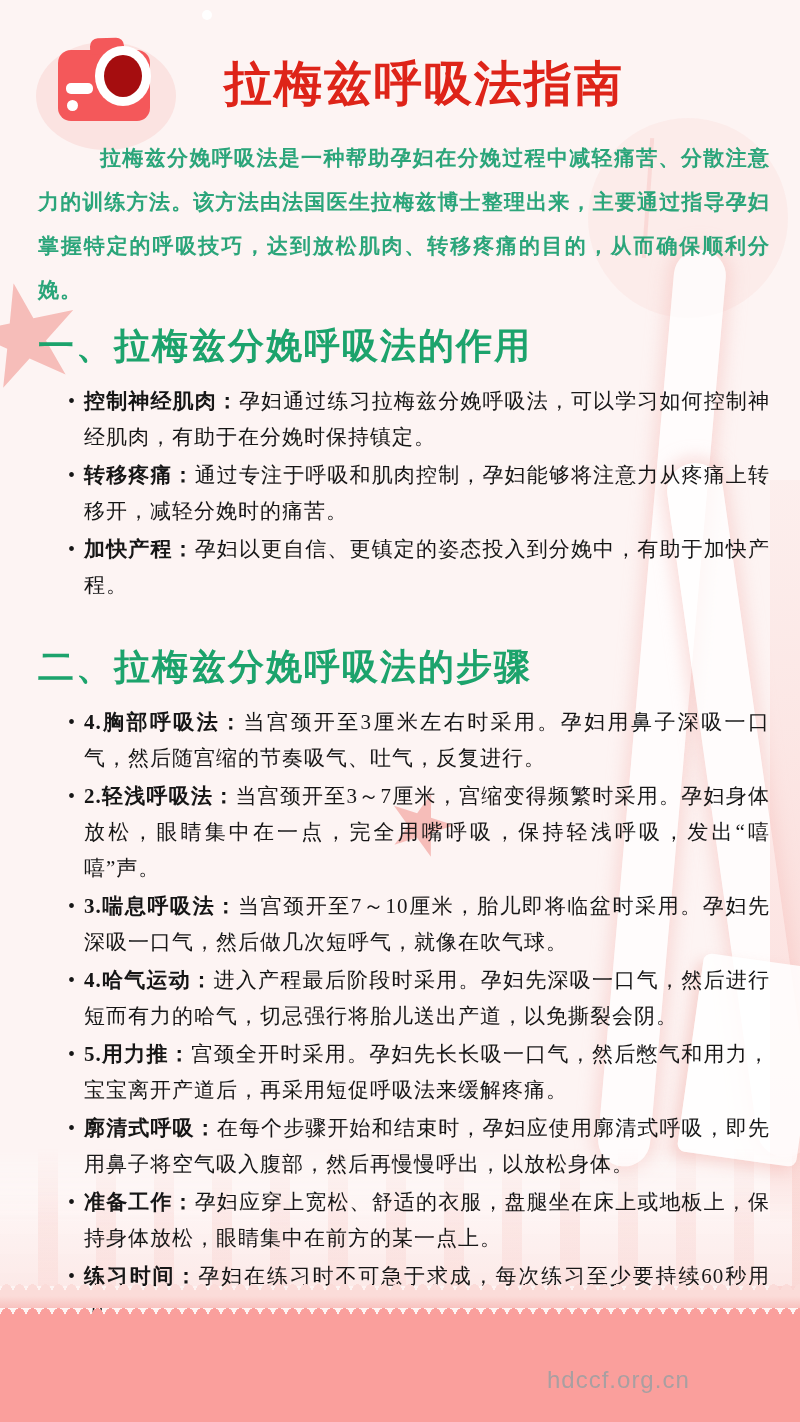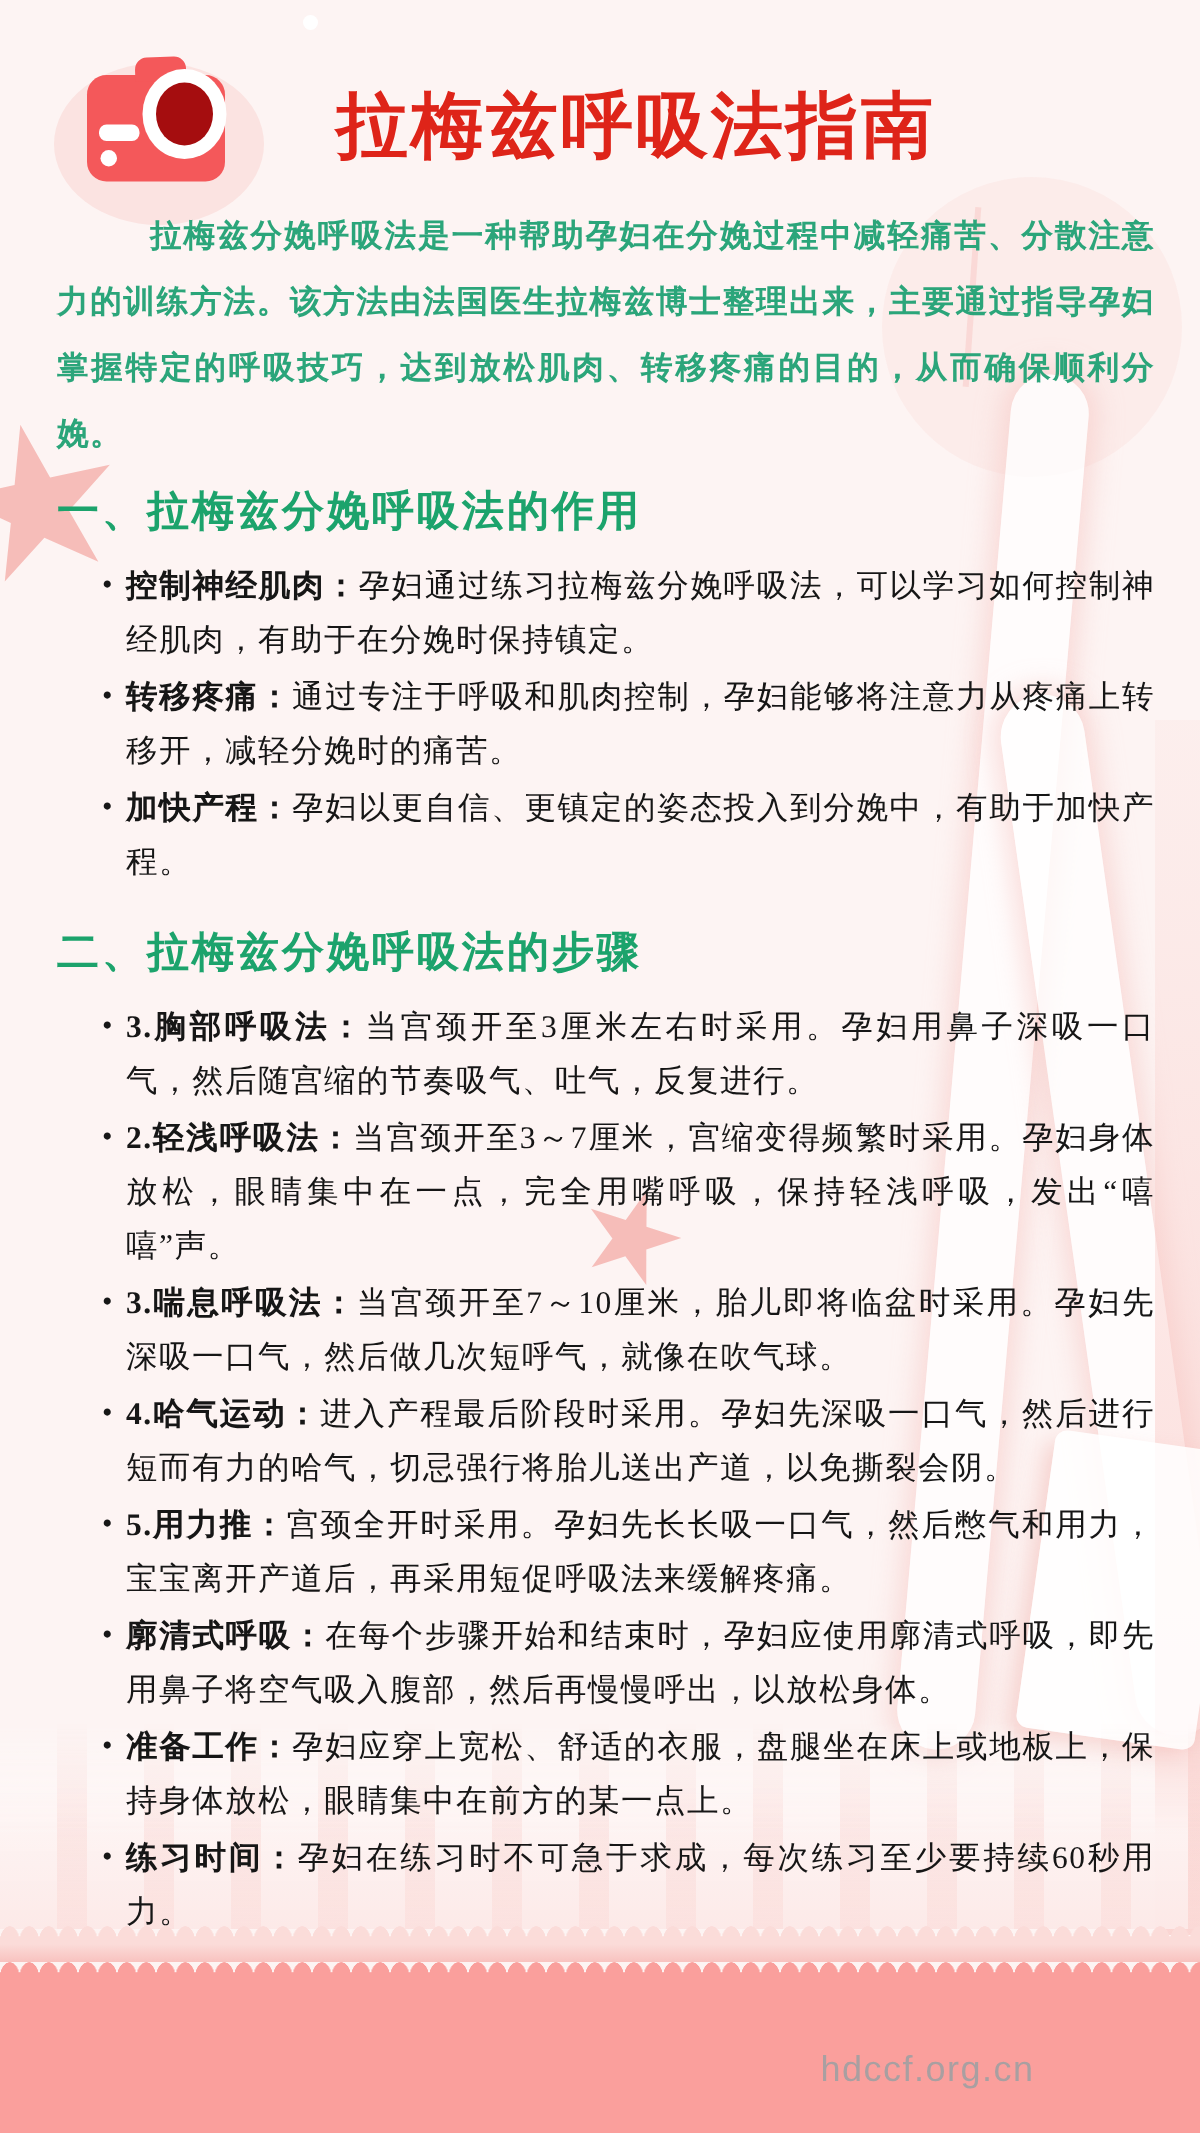--- a/index.html
+++ b/index.html
@@ -58,23 +58,23 @@
              background:#ffffff; border-radius:50%; }
   h1 { position:absolute; left:130px; right:82px; top:52px; text-align:center;
        font-family:"Liberation Serif","DejaVu Serif",serif;
        font-size:48px; font-weight:700; letter-spacing:2px; color:#de2419; }
 
   
   .content { position:relative; z-index:1; padding:0 30px 0 38px; }
   .intro { margin-top:8px; color:#2ba57a; font-weight:700;
            font-size:21px; line-height:44px; letter-spacing:1px;
            text-indent:62px; text-align:justify; }
-  h2 { color:#1ca36c; font-size:28px; font-weight:700; letter-spacing:2px; }
+  h2 { color:#1ca36c; font-size:36px; font-weight:700; letter-spacing:2px; }
   .sec-1 h2 { margin:10px 0 12px; }
-  .sec-2 h2 { margin:24px 0 12px; }
+  .sec-2 h2 { margin:40px 0 12px; }
   .sec-3 h2 { margin:24px 0 12px; }
   ul { list-style:none; padding:0 0 0 46px; }
   li { position:relative; font-family:"Liberation Serif","DejaVu Serif",serif;
        font-size:21px; line-height:36px; letter-spacing:1px; color:#161616;
        text-align:justify; margin-bottom:2px; }
   li::before { content:"\2022"; position:absolute; left:-16px; top:0;
                color:#161616; font-size:20px; }
   li b { font-weight:700; }
 
   
@@ -126,21 +126,21 @@
       <ul>
         <li><b>控制神经肌肉：</b><span>孕妇通过练习拉梅兹分娩呼吸法，可以学习如何控制神经肌肉，有助于在分娩时保持镇定。</span></li>
         <li><b>转移疼痛：</b><span>通过专注于呼吸和肌肉控制，孕妇能够将注意力从疼痛上转移开，减轻分娩时的痛苦。</span></li>
         <li><b>加快产程：</b><span>孕妇以更自信、更镇定的姿态投入到分娩中，有助于加快产程。</span></li>
       </ul>
     </section>
 
     <section class="sec-2">
       <h2>二、拉梅兹分娩呼吸法的步骤</h2>
       <ul>
-        <li><b>3.胸部呼吸法：</b><span>当宫颈开至3厘米左右时采用。孕妇用鼻子深吸一口气，然后随宫缩的节奏吸气、吐气，反复进行。</span></li>
+        <li><b>4.胸部呼吸法：</b><span>当宫颈开至3厘米左右时采用。孕妇用鼻子深吸一口气，然后随宫缩的节奏吸气、吐气，反复进行。</span></li>
         <li><b>2.轻浅呼吸法：</b><span>当宫颈开至3～7厘米，宫缩变得频繁时采用。孕妇身体放松，眼睛集中在一点，完全用嘴呼吸，保持轻浅呼吸，发出“嘻嘻”声。</span></li>
         <li><b>3.喘息呼吸法：</b><span>当宫颈开至7～10厘米，胎儿即将临盆时采用。孕妇先深吸一口气，然后做几次短呼气，就像在吹气球。</span></li>
         <li><b>4.哈气运动：</b><span>进入产程最后阶段时采用。孕妇先深吸一口气，然后进行短而有力的哈气，切忌强行将胎儿送出产道，以免撕裂会阴。</span></li>
         <li><b>5.用力推：</b><span>宫颈全开时采用。孕妇先长长吸一口气，然后憋气和用力，宝宝离开产道后，再采用短促呼吸法来缓解疼痛。</span></li>
       </ul>
     </section>
 
     <section class="sec-3">
       <ul>
         <li><b>廓清式呼吸：</b><span>在每个步骤开始和结束时，孕妇应使用廓清式呼吸，即先用鼻子将空气吸入腹部，然后再慢慢呼出，以放松身体。</span></li>

